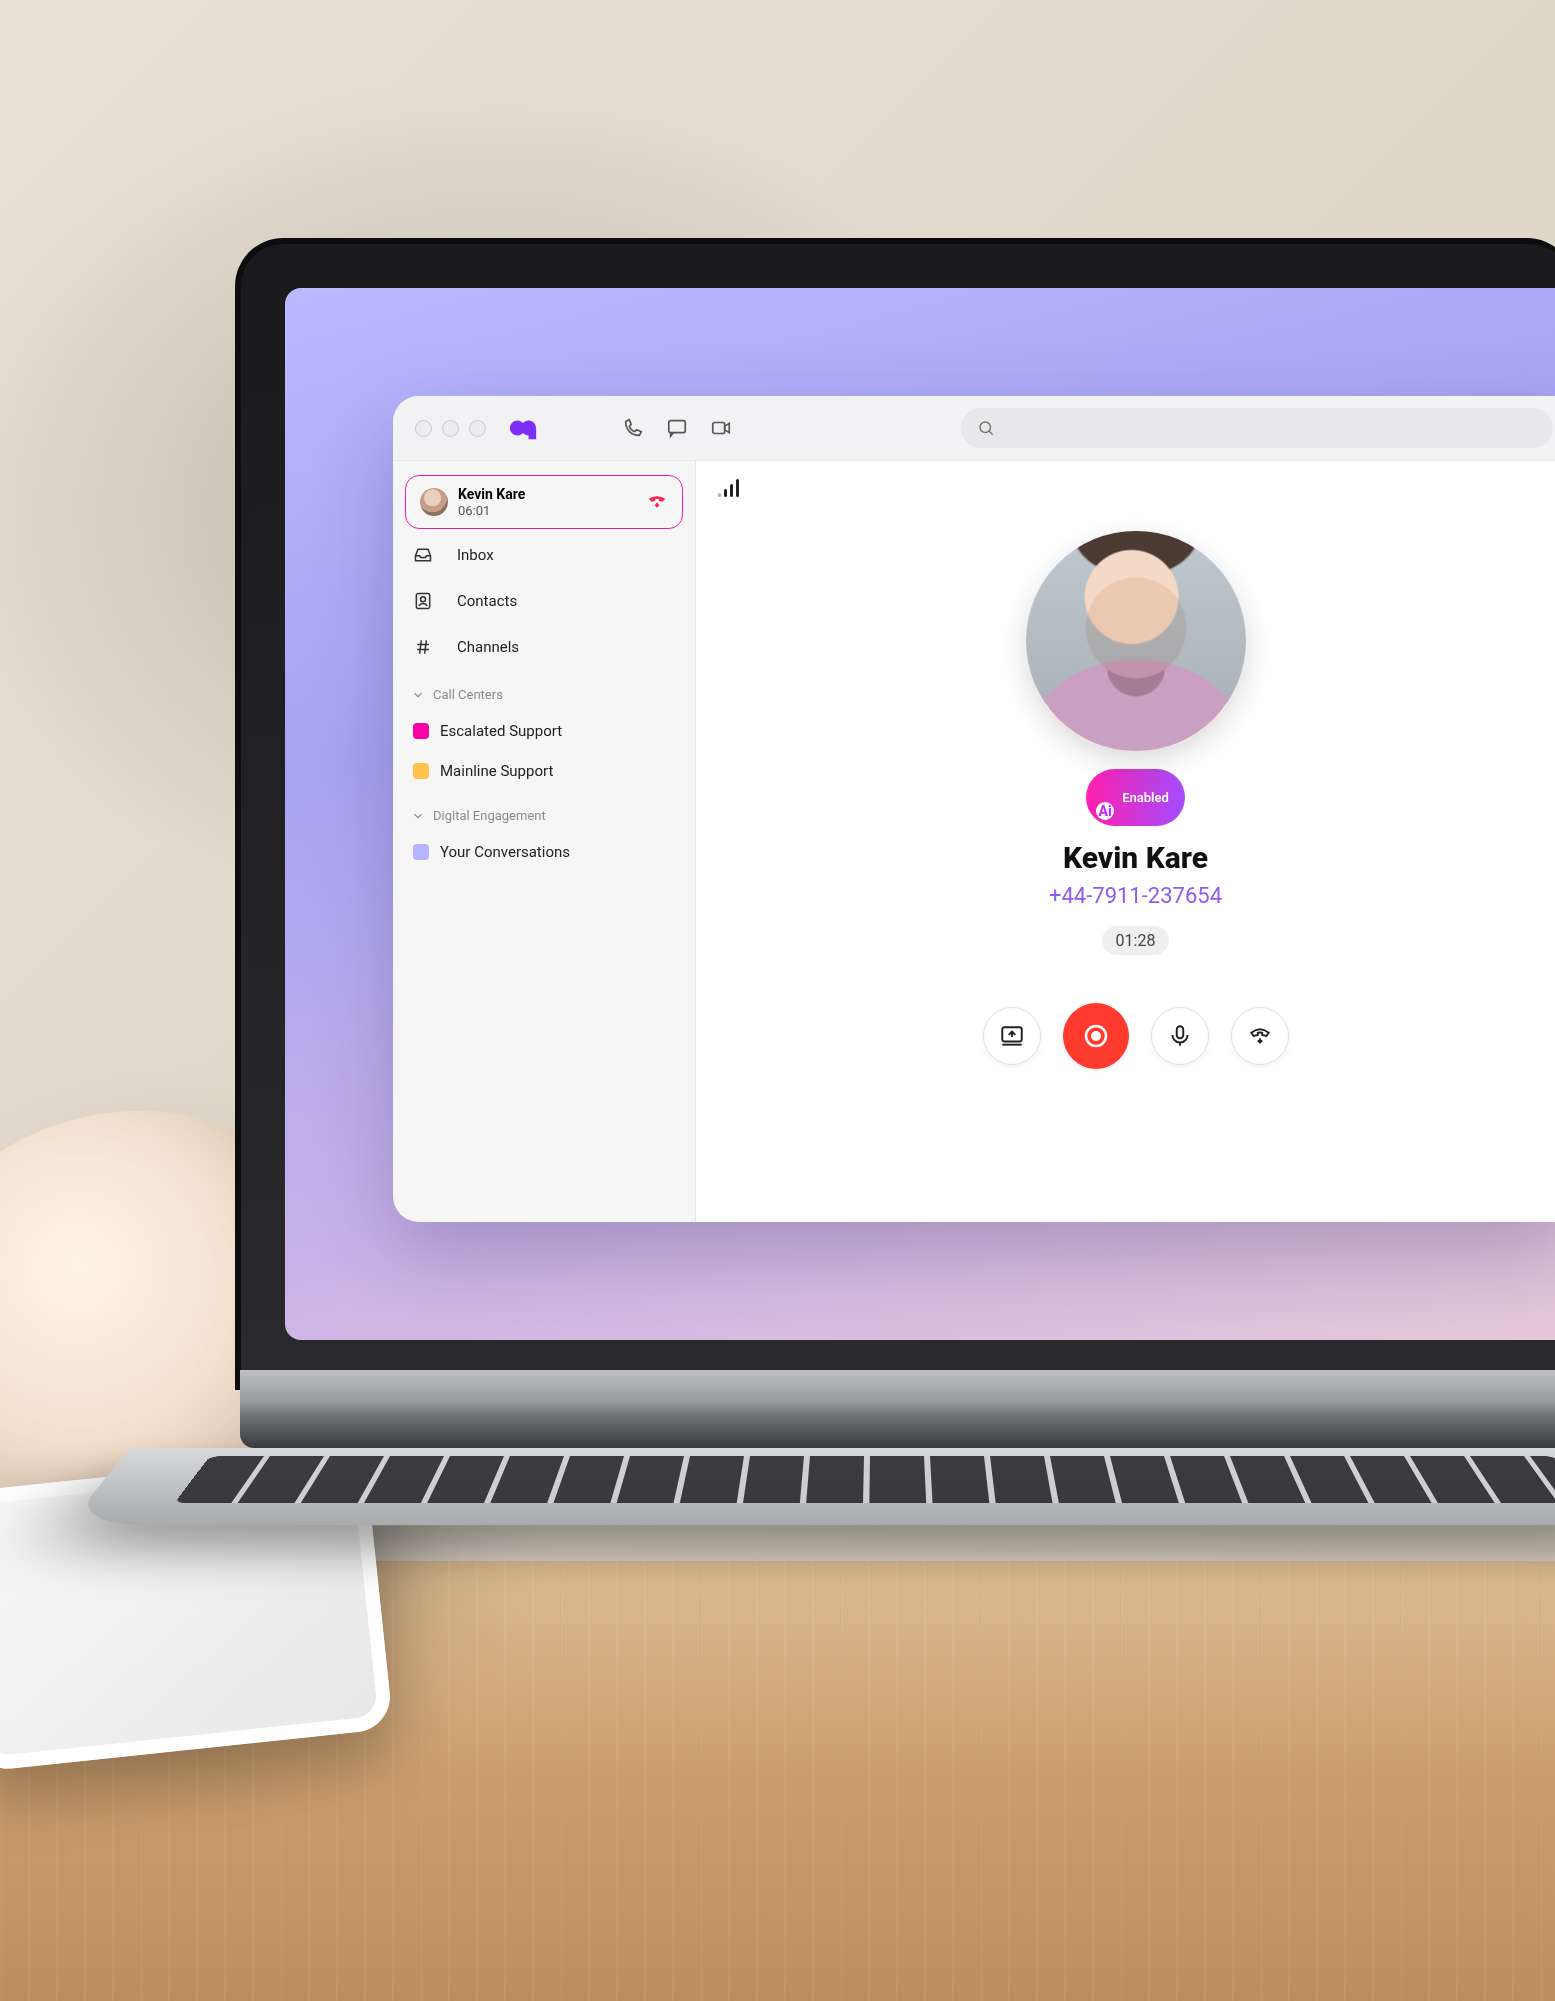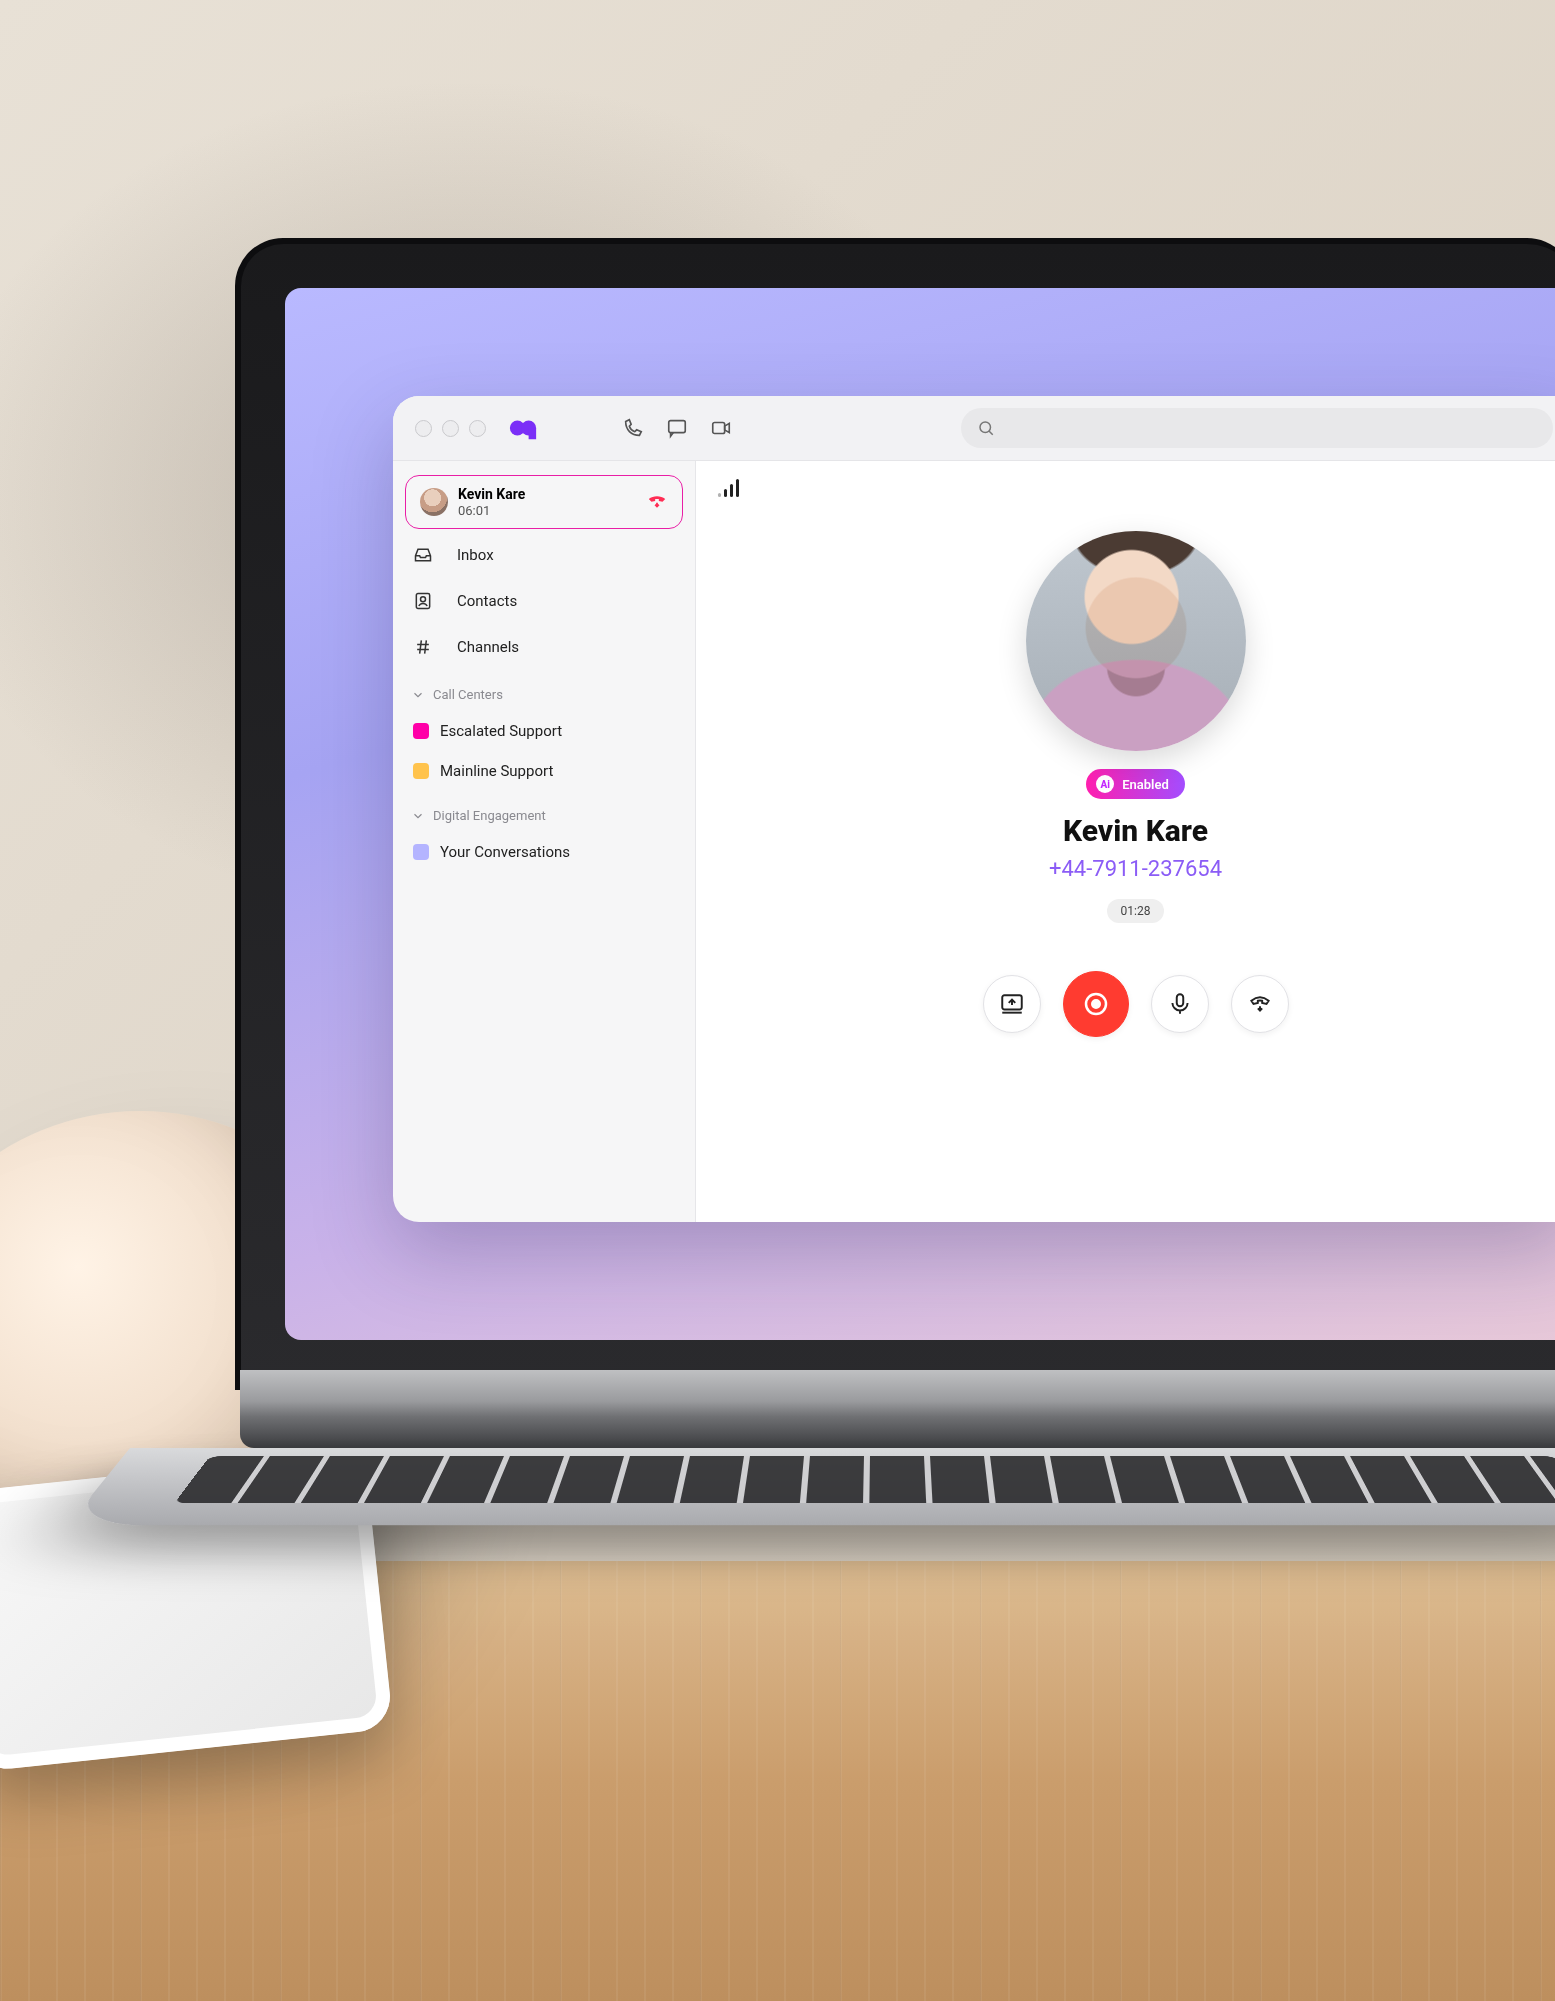--- a/index.html
+++ b/index.html
@@ -92,24 +92,24 @@
       radial-gradient(ellipse 140% 100% at 50% 0%,#4b3b33 0 20%,transparent 21%),
       radial-gradient(ellipse 120% 90% at 50% 95%,#caa0c2 0 40%,transparent 41%),
       linear-gradient(180deg,#bfc7cf 0%,#a6aeb6 100%);
     position:relative;box-shadow:0 10px 30px rgba(0,0,0,.15);}
   .avatar-lg:after{content:"";position:absolute;inset:0;border-radius:50%;
     background:radial-gradient(circle at 50% 44%,#e8c6ae 0 30%,transparent 31%),
                radial-gradient(circle at 50% 62%,#7a5a46 0 16%,transparent 17%);
     mix-blend-mode:multiply;opacity:.35;}
   .ai-pill{margin-top:18px;padding:6px 16px 6px 10px;border-radius:999px;color:#fff;font-size:13px;font-weight:600;
     background:linear-gradient(90deg,#ff1fae 0%,#a34dff 100%);display:flex;align-items:center;gap:8px;}
-  .ai-pill .ai-badge{width:18px;height:18px;border-radius:50%;background:#fff;display:flex;align-items:center;justify-content:center;color:#c326ff;font-size:10px;font-weight:800;}
+  .ai-pill .ai-badge{width:18px;height:18px;border-radius:50%;background:#fff;display:flex;align-items:center;justify-content:center;color:#c326ff;font-size:14px;font-weight:800;margin-top:27px;}
   .caller-name{margin-top:14px;font-size:30px;font-weight:800;color:#111;}
   .caller-phone{margin-top:8px;font-size:22px;color:#8b5cf6;}
-  .timer-pill{margin-top:18px;padding:5px 14px;border-radius:999px;background:#efefef;font-size:12px;color:#444;}
+  .timer-pill{margin-top:18px;padding:5px 14px;border-radius:999px;background:#efefef;font-size:16px;color:#444;}
   .controls{margin-top:48px;display:flex;align-items:center;gap:22px;}
   .ctrl{width:56px;height:56px;border-radius:50%;background:#fff;border:1px solid #e2e2e6;
     display:flex;align-items:center;justify-content:center;color:#222;box-shadow:0 2px 6px rgba(0,0,0,.06);}
   .ctrl svg{width:26px;height:26px;}
   .ctrl.record{background:#ff3b30;border-color:#ff3b30;color:#fff;width:64px;height:64px;}
   .ctrl.record svg{width:30px;height:30px;}
 </style>
 </head>
 <body>
 

